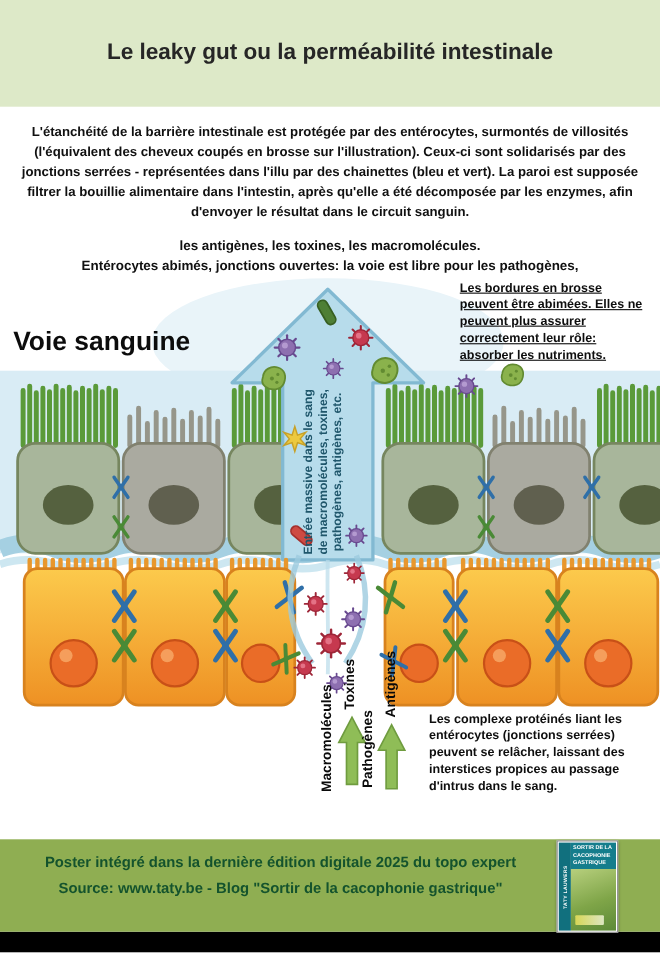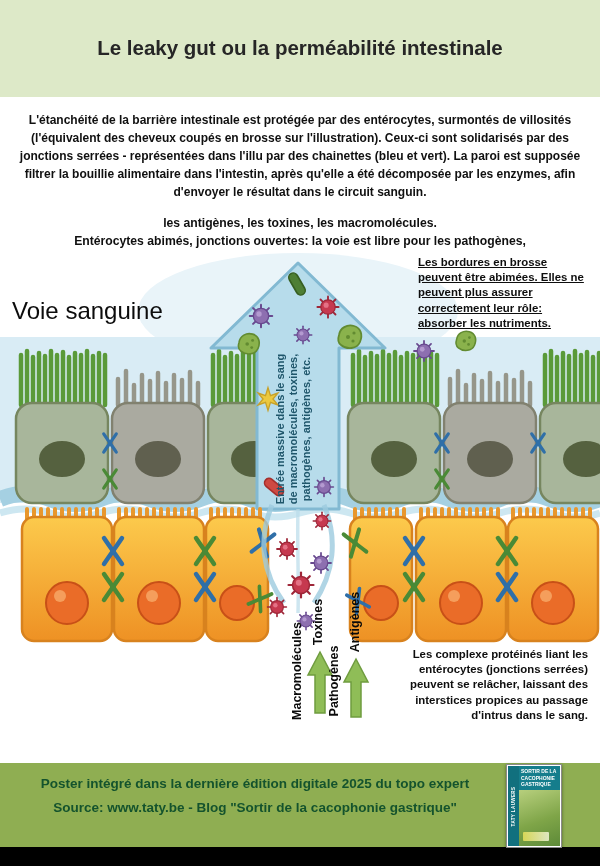--- a/index.html
+++ b/index.html
@@ -31,24 +31,24 @@
 
   
   .diagram { position:relative; height:512px; }
   .illustration { position:absolute; left:0; top:0; width:600px; height:512px; }
   .note {
     position:absolute; z-index:3; font-size:11.4px; font-weight:bold;
     line-height:1.35; color:#0e0e0e;
   }
   .note-right { left:418px; top:4px; width:170px; }
   .note-right p { margin:0 0 13px;text-decoration:underline; }
-  .note-bottom { left:390px; top:396px; width:198px;text-align:right; }
+  .note-bottom { left:390px; top:396px; width:198px; }
   .label-blood {
     position:absolute; left:12px; top:46px; z-index:3;
-    font-size:24px; font-weight:normal; color:#0c0c0c;
+    font-size:24px; font-weight:bold; color:#0c0c0c;
   }
   .label-lumen {
     position:absolute; left:14px; top:404px; z-index:3;
     font-size:25px; font-weight:bold; color:#0c0c0c;
   }
 
   .arrow-text { font-family:"Liberation Sans",sans-serif; font-size:11px; font-weight:bold; fill:#1f566b; }
   .flow-label { font-family:"Liberation Sans",sans-serif; font-size:12.5px; font-weight:bold; fill:#0a0a0a; }
 
   

